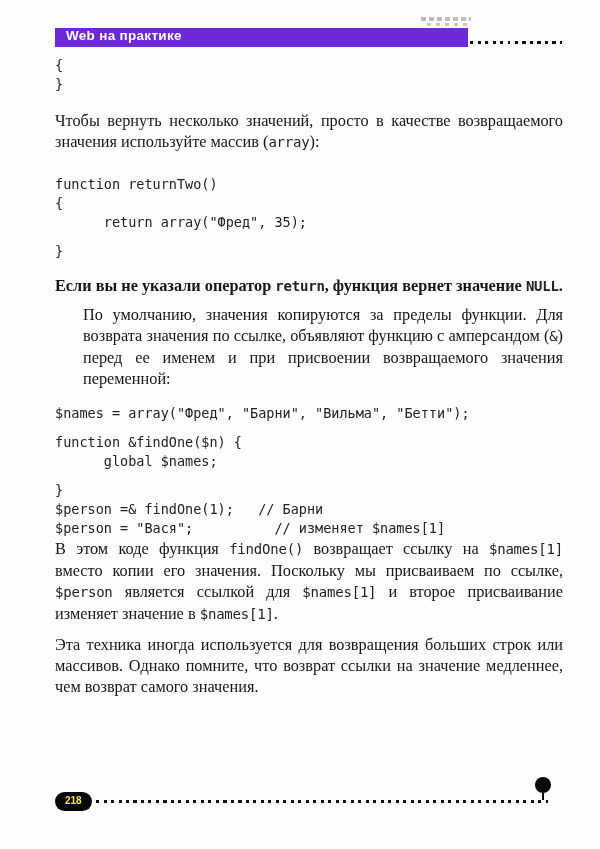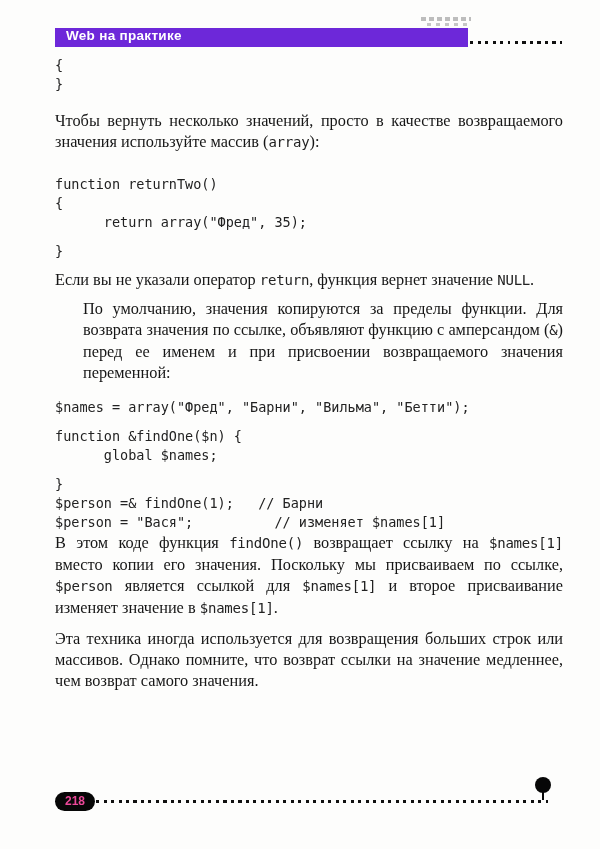--- a/index.html
+++ b/index.html
@@ -56,31 +56,31 @@
     margin:0;
   }
   .inline-code{
     font-family:"DejaVu Sans Mono","Liberation Mono",monospace;
     font-size:14px;color:#222222;
     letter-spacing:-0.2px;
   }
   #code1{margin-top:0;}
   #para1{margin-top:16px;}
   #code2{margin-top:22px;}
-  #para2{margin-top:8px;}
+  #para2{margin-top:14px;font-weight:bold;}
   #para3{margin-top:7px;margin-left:28px;}
   #code3{margin-top:15px;}
   #para4{margin-top:0px;}
   #para5{margin-top:9px;}
   
   .page-badge{
     position:absolute;left:55px;top:792px;
-    background:#070707;color:#ec4899;
+    background:#070707;color:#fde047;
     font-family:"Liberation Sans","DejaVu Sans",sans-serif;
-    font-weight:bold;font-size:12px;
+    font-weight:bold;font-size:10px;
     padding:2px 10px 3px 10px;border-radius:10px;
     line-height:14px;
   }
   .footer-dots{
     position:absolute;left:96px;top:800px;width:452px;
   }
   .corner-dot{
     position:absolute;left:535px;top:777px;
     width:16px;height:16px;border-radius:50%;
     background:#070707;

